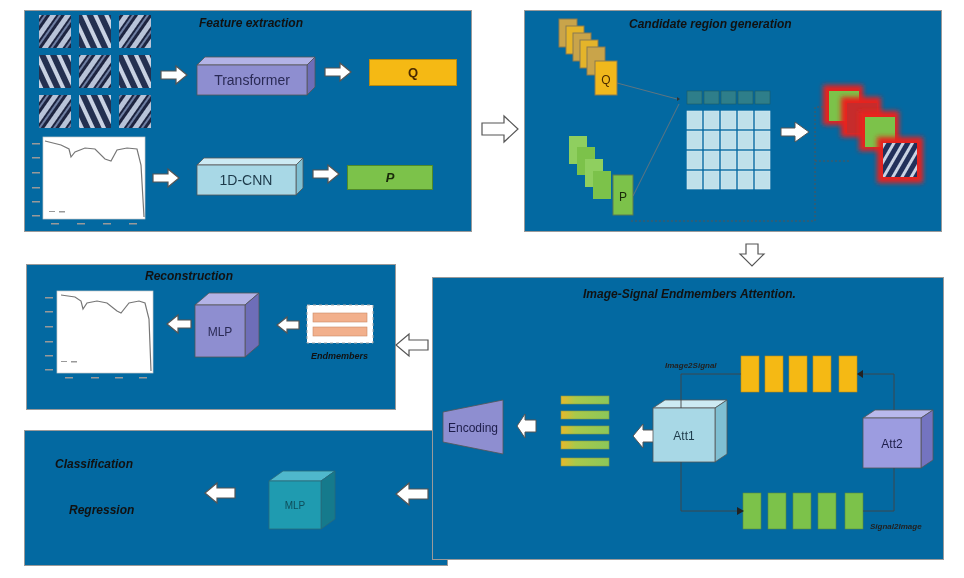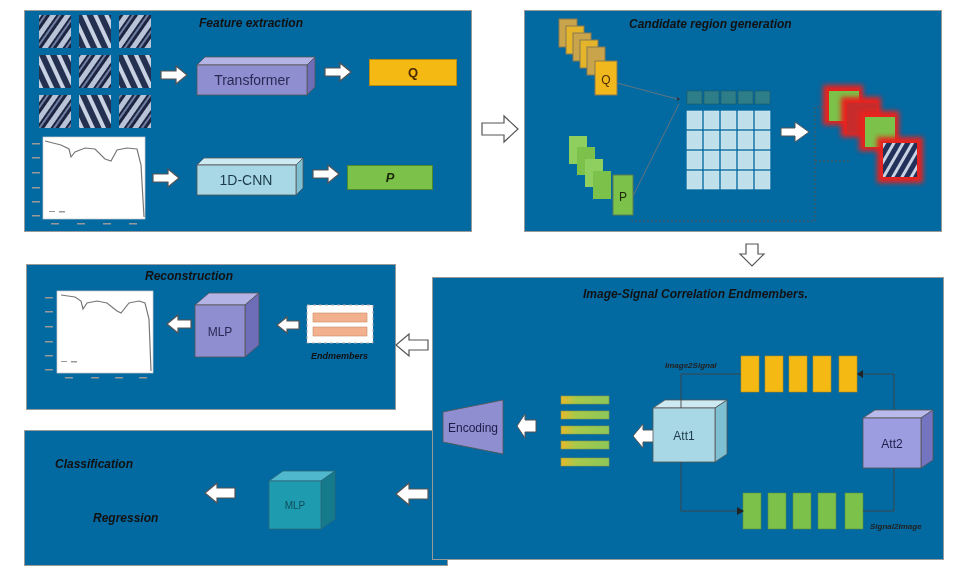--- a/index.html
+++ b/index.html
@@ -229,40 +229,40 @@
   </svg>
   <div class="lbl" style="left:284px;top:86px;font-size:9px;">Endmembers</div>
 </div>
 
 <svg class="abs" style="left:394px;top:332px;" width="36" height="26">
     <path d="M34,8 H15 V2 L2,13 L15,24 V18 H34 Z" fill="#fff" stroke="#555" stroke-width="1.2"></path>
   </svg>
 
 <div class="panel" style="left:24px;top:430px;width:424px;height:136px;">
   <div class="lbl" style="left:30px;top:26px;font-size:12px;">Classification</div>
-  <div class="lbl" style="left:44px;top:80px;font-size:12px;margin-left:24px;">Regression</div>
+  <div class="lbl" style="left:44px;top:72px;font-size:12px;">Regression</div>
 
   <svg class="abs" style="left:178px;top:50px;" width="34" height="24">
       <path d="M32,7 H14 V2 L2,12 L14,22 V17 H32 Z" fill="#fff" stroke="#555" stroke-width="1.2"></path>
     </svg>
 
   <svg class="abs" style="left:242px;top:38px;" width="70" height="64">
     <polygon points="2,12 16,2 68,2 54,12" fill="#4fb8cc" stroke="#2a6a7a" stroke-width="0.8"></polygon>
     <polygon points="54,12 68,2 68,50 54,60" fill="#157a8c" stroke="#2a6a7a" stroke-width="0.8"></polygon>
     <rect x="2" y="12" width="52" height="48" fill="#1f9bb0" stroke="#2a6a7a" stroke-width="0.8"></rect>
     <text x="28" y="40" font-size="10" text-anchor="middle" fill="#0e4d5a">MLP</text>
   </svg>
 </div>
 
 <svg class="abs" style="left:394px;top:481px;" width="36" height="26">
     <path d="M34,8 H15 V2 L2,13 L15,24 V18 H34 Z" fill="#fff" stroke="#555" stroke-width="1.2"></path>
   </svg>
 
 <div class="panel" style="left:432px;top:277px;width:512px;height:283px;">
-  <div class="ptitle" style="left:150px;top:9px;">Image-Signal Correlation Endmembers.</div>
+  <div class="ptitle" style="left:150px;top:9px;">Image-Signal Endmembers Attention.</div>
 
   <svg class="abs" style="left:0;top:0;" width="512" height="283">
 
     <g>
       <polygon points="10,134 70,122 70,176 10,164" fill="#8e8ed0" stroke="#555" stroke-width="0.8"></polygon>
       <text x="40" y="154" font-size="12" text-anchor="middle" fill="#1d1d4a">Encoding</text>
     </g>
 
     <path d="M103,142 H92 V136 L84,148 L92,160 V154 H103 Z" fill="#fff" stroke="#555" stroke-width="1"></path>
 

